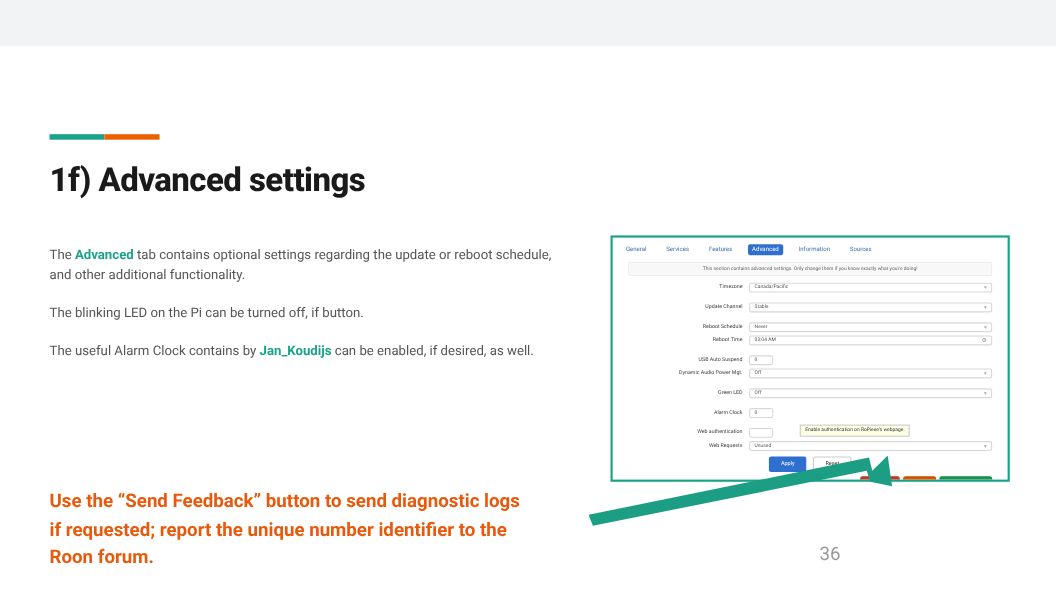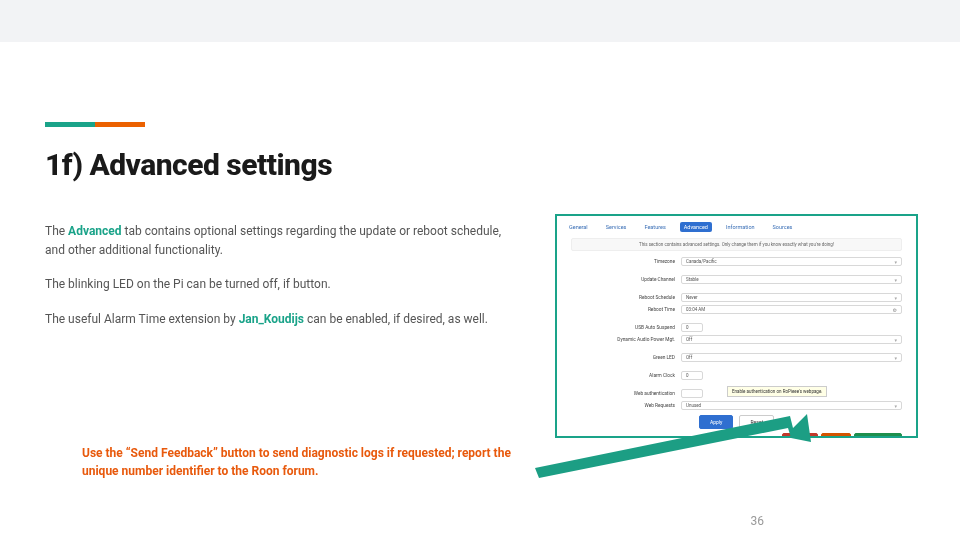--- a/index.html
+++ b/index.html
@@ -6,22 +6,22 @@
   html, body { width: 960px; height: 540px; font-family: "Segoe UI", Roboto, Arial, sans-serif; background: #fff; color: #2b2b2b; }
   .topbar { height: 42px; background: #f2f3f5; }
   .slide { position: relative; width: 784px; height: 498px; }
   .accent { position: absolute; left: 45px; top: 80px; width: 100px; height: 5px; display: flex; }
   .accent .a1 { width: 50px; height: 5px; background: #1aa389; }
   .accent .a2 { width: 50px; height: 5px; background: #eb6100; }
   .title { position: absolute; left: 45px; top: 105px; font-size: 30px; font-weight: 800; letter-spacing: -0.5px; color: #1a1a1a; }
   .body { position: absolute; left: 45px; top: 180px; width: 470px; font-size: 12px; line-height: 1.55; color: #555; }
   .body p { margin-bottom: 16px; }
   .link-green { color: #1aa389; font-weight: 700; }
-  .callout { position: absolute; left: 45px; top: 402px; width: 430px; font-size: 12px; line-height: 1.5; color: #e8590c; font-weight: 700; margin-left: 37px; }
-  .pagenum { position: absolute; right: 20px; bottom: 12px; font-size: 12px; color: #999; }
+  .callout { position: absolute; left: 45px; top: 402px; width: 430px; font-size: 17px; line-height: 1.5; color: #e8590c; font-weight: 700; }
+  .pagenum { position: absolute; right: 20px; bottom: 26px; font-size: 17px; color: #999; }
 
   
   .shot { position: absolute; left: 555px; top: 172px; width: 363px; height: 224px; border: 2px solid #1aa389; background: #fff; overflow: hidden; }
   .tabs { display: flex; gap: 10px; padding: 6px 8px 4px 8px; font-size: 5.5px; color: #3b6fb6; }
   .tabs span { padding: 2px 4px; cursor: pointer; }
   .tabs span.active { background: #2f6fd0; color: #fff; border-radius: 2px; }
   .notice { margin: 2px 14px 6px 14px; background: #f8f8f8; border: 1px solid #eee; font-size: 4.5px; color: #666; text-align: center; padding: 3px 4px; border-radius: 2px; }
   .form { margin: 0 14px; }
   .row { display: flex; align-items: center; margin-bottom: 3px; }
   .row .lab { width: 110px; text-align: right; font-size: 4.8px; color: #444; padding-right: 6px; }
@@ -54,21 +54,21 @@
   </div>
 
   <h1 class="title">1f) Advanced settings</h1>
 
   <div class="body">
     <p>
       <span>The </span><span class="link-green">Advanced</span><span> tab contains optional settings regarding the update or reboot schedule, and other additional functionality.</span>
     </p>
     <p>The blinking LED on the Pi can be turned off, if button.</p>
     <p>
-      <span>The useful Alarm Time extension by </span><span class="link-green">Jan_Koudijs</span><span> can be enabled, if desired, as well.</span>
+      <span>The useful Alarm Clock contains by </span><span class="link-green">Jan_Koudijs</span><span> can be enabled, if desired, as well.</span>
     </p>
   </div>
 
   <div class="callout">Use the “Send Feedback” button to send diagnostic logs if requested; report the unique  number identifier to the Roon forum.</div>
 
   <div class="shot">
     <div class="tabs">
       <span>General</span>
       <span>Services</span>
       <span>Features</span>

